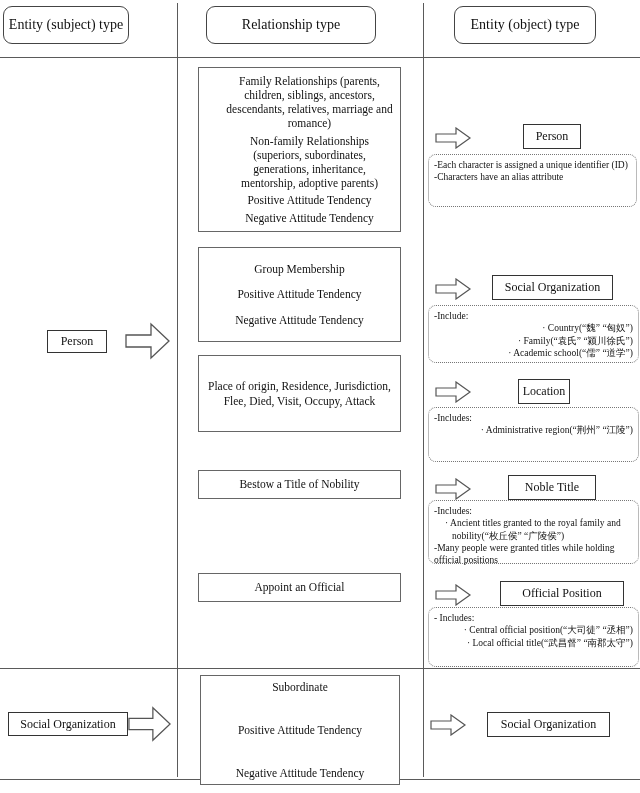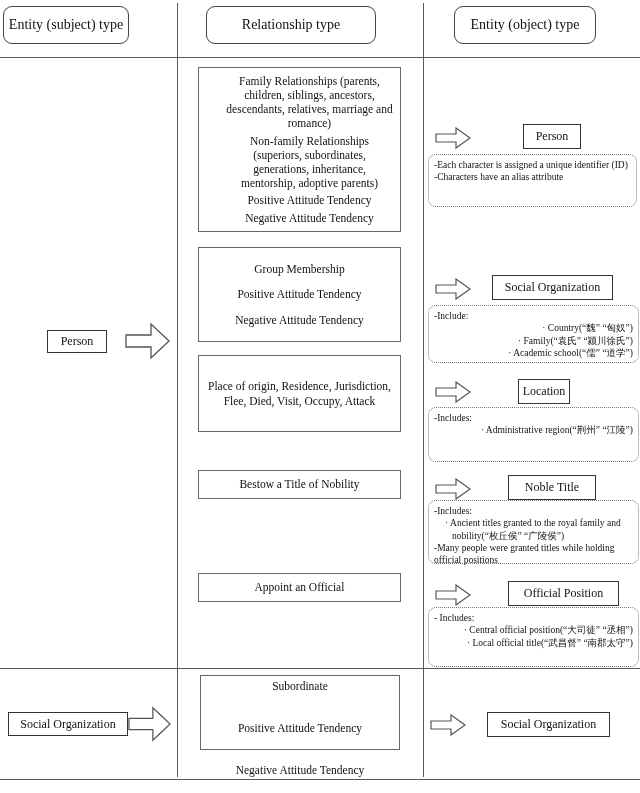--- a/index.html
+++ b/index.html
@@ -164,37 +164,37 @@
   </div>
   <div class="note" style="left:428px; top:500px; width:211px; height:64px;">
     <div>-Includes:</div>
     <div class="hang">· Ancient titles granted to the royal family and nobility(“枚丘侯” “广陵侯”)</div>
     <div>-Many people were granted titles while holding official positions</div>
   </div>
 
   <svg class="arrow" style="left:435px; top:584px;" width="37" height="22" viewBox="0 0 37 22">
     <polygon points="1,7 21,7 21,1 35,11 21,21 21,15 1,15" fill="#fff" stroke="#555" stroke-width="1.2"></polygon>
   </svg>
-  <div class="entbox" style="left:500px; top:581px; width:111px; height:25px;margin-left:8px;">
+  <div class="entbox" style="left:500px; top:581px; width:124px; height:25px;">
     <span>Official Position</span>
   </div>
   <div class="note" style="left:428px; top:607px; width:211px; height:60px;">
     <div>- Includes:</div>
     <div class="bullet">· Central official position(“大司徒” “丞相”)</div>
     <div class="bullet">· Local official title(“武昌督” “南郡太守”)</div>
   </div>
 
   <div class="entbox" style="left:8px; top:712px; width:120px; height:24px;">
     <span>Social Organization</span>
   </div>
   <svg class="arrow" style="left:128px; top:705px;" width="44" height="38" viewBox="0 0 46 38">
     <polygon points="1,13 26,13 26,2 44,19 26,36 26,25 1,25" fill="#fff" stroke="#555" stroke-width="1.3"></polygon>
   </svg>
 
-  <div class="relbox" style="left:200px; top:675px; width:200px; height:75px;gap:28px;">
+  <div class="relbox" style="left:200px; top:675px; width:200px; height:110px;gap:28px;">
     <p>Subordinate</p>
     <p>Positive Attitude Tendency</p>
     <p>Negative Attitude Tendency</p>
   </div>
 
   <svg class="arrow" style="left:430px; top:714px;" width="37" height="22" viewBox="0 0 37 22">
     <polygon points="1,7 21,7 21,1 35,11 21,21 21,15 1,15" fill="#fff" stroke="#555" stroke-width="1.2"></polygon>
   </svg>
   <div class="entbox" style="left:487px; top:712px; width:123px; height:25px;">
     <span>Social Organization</span>

